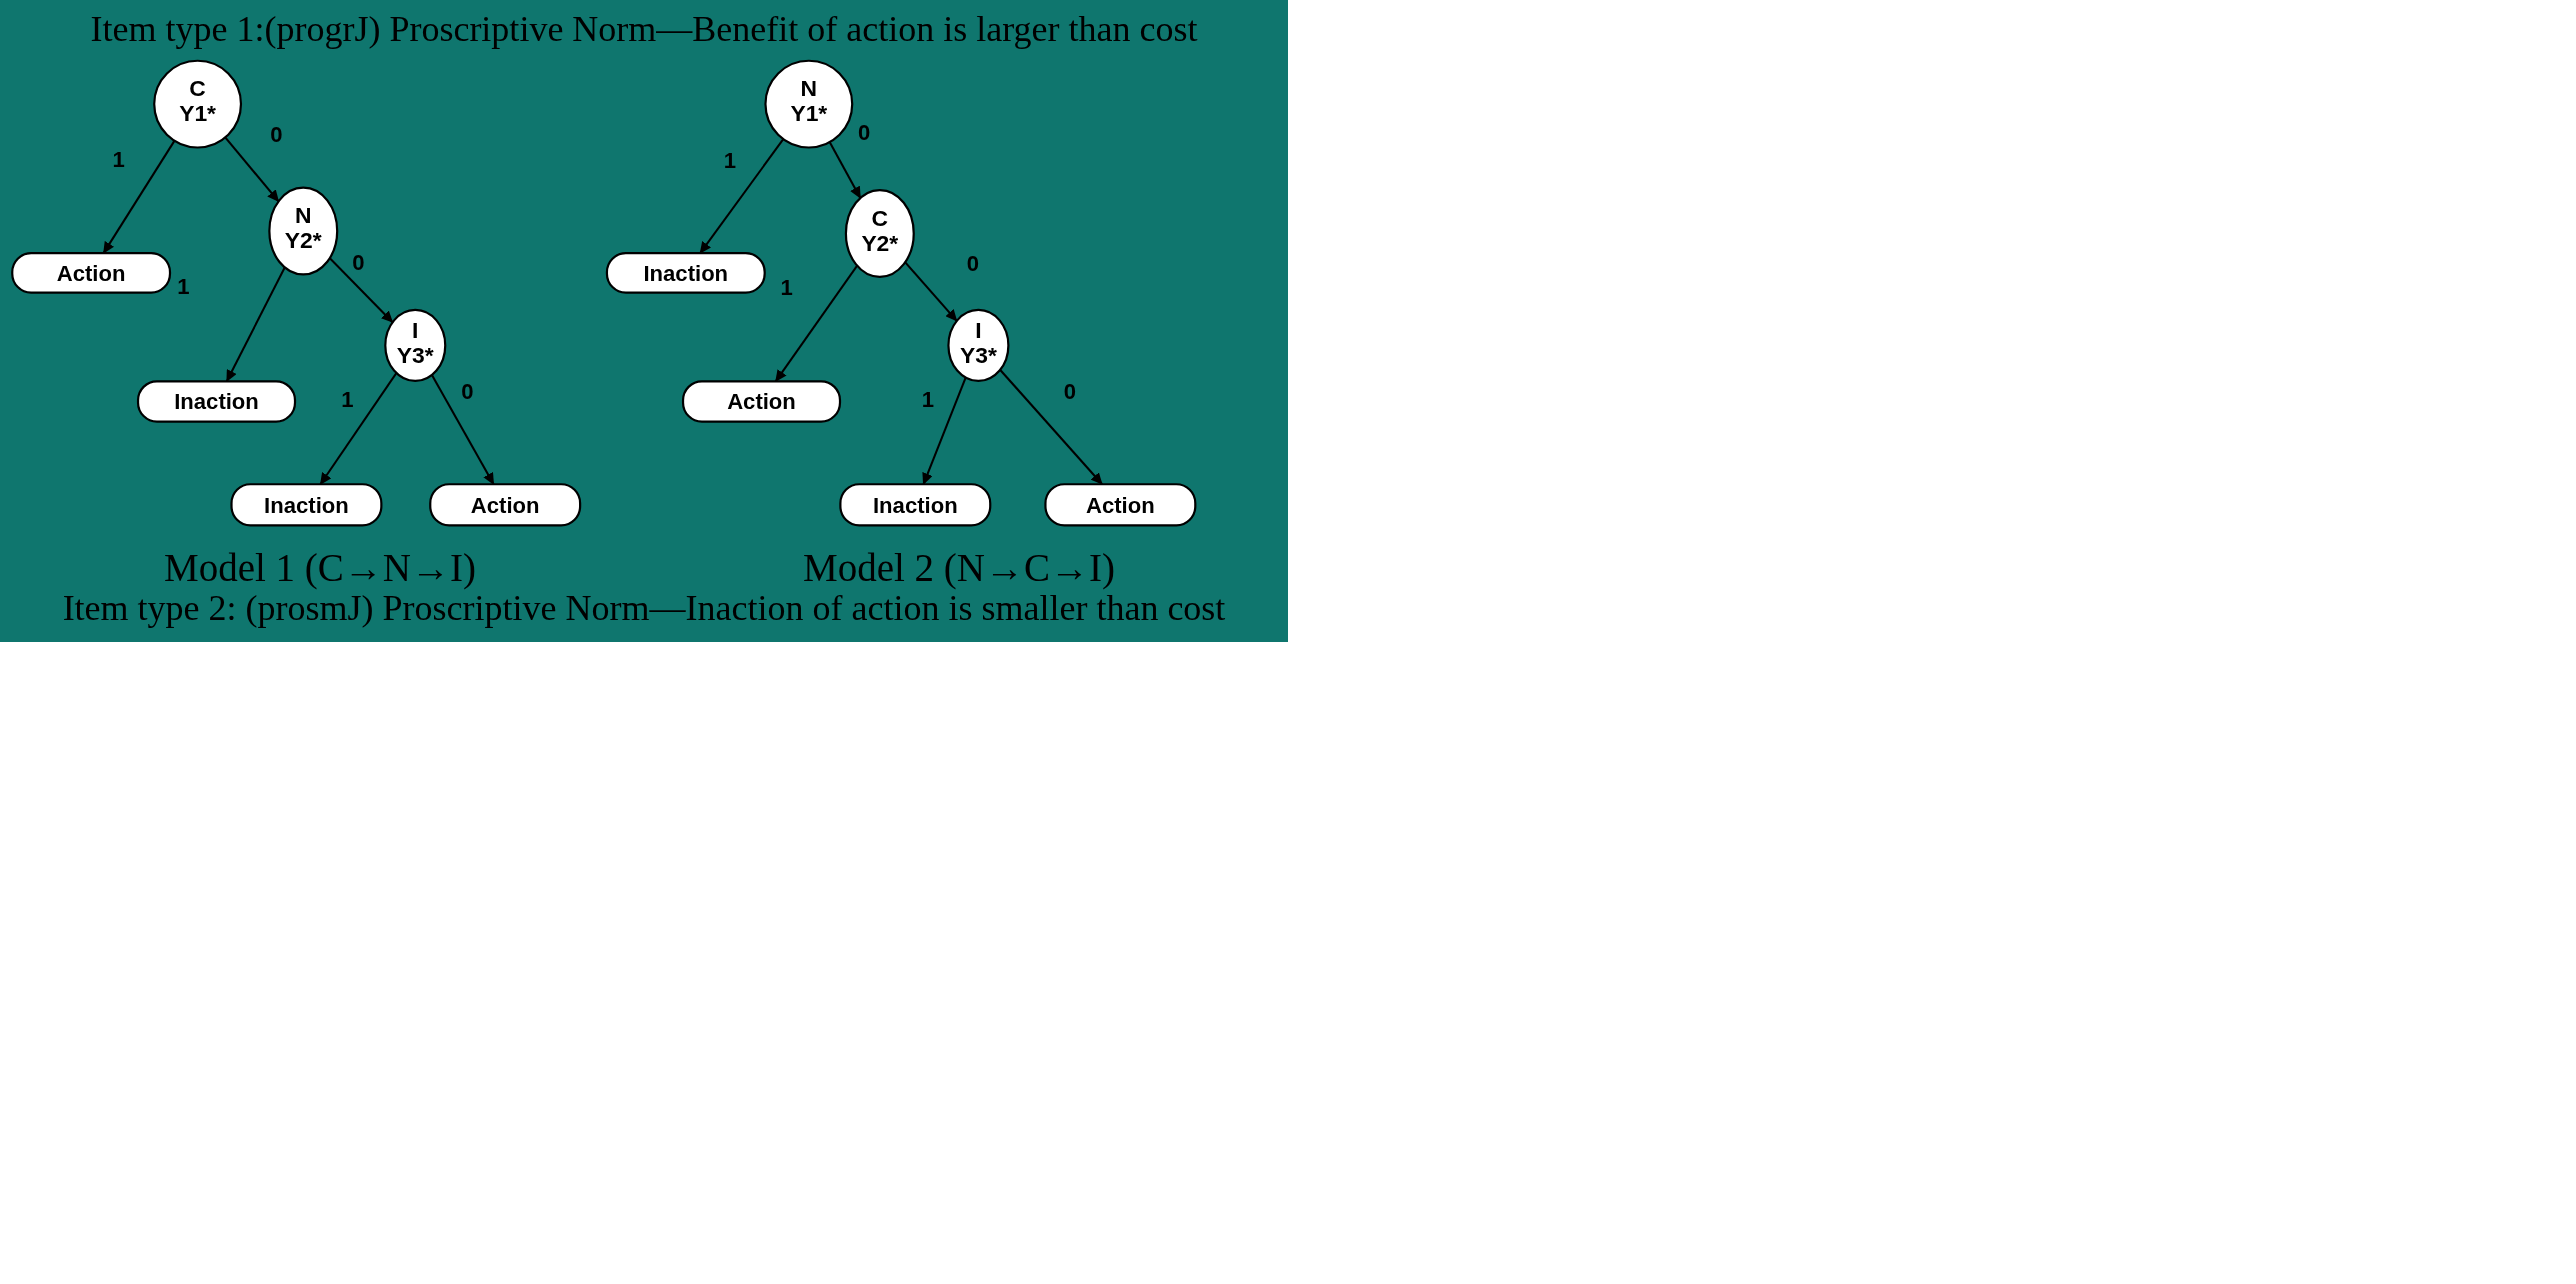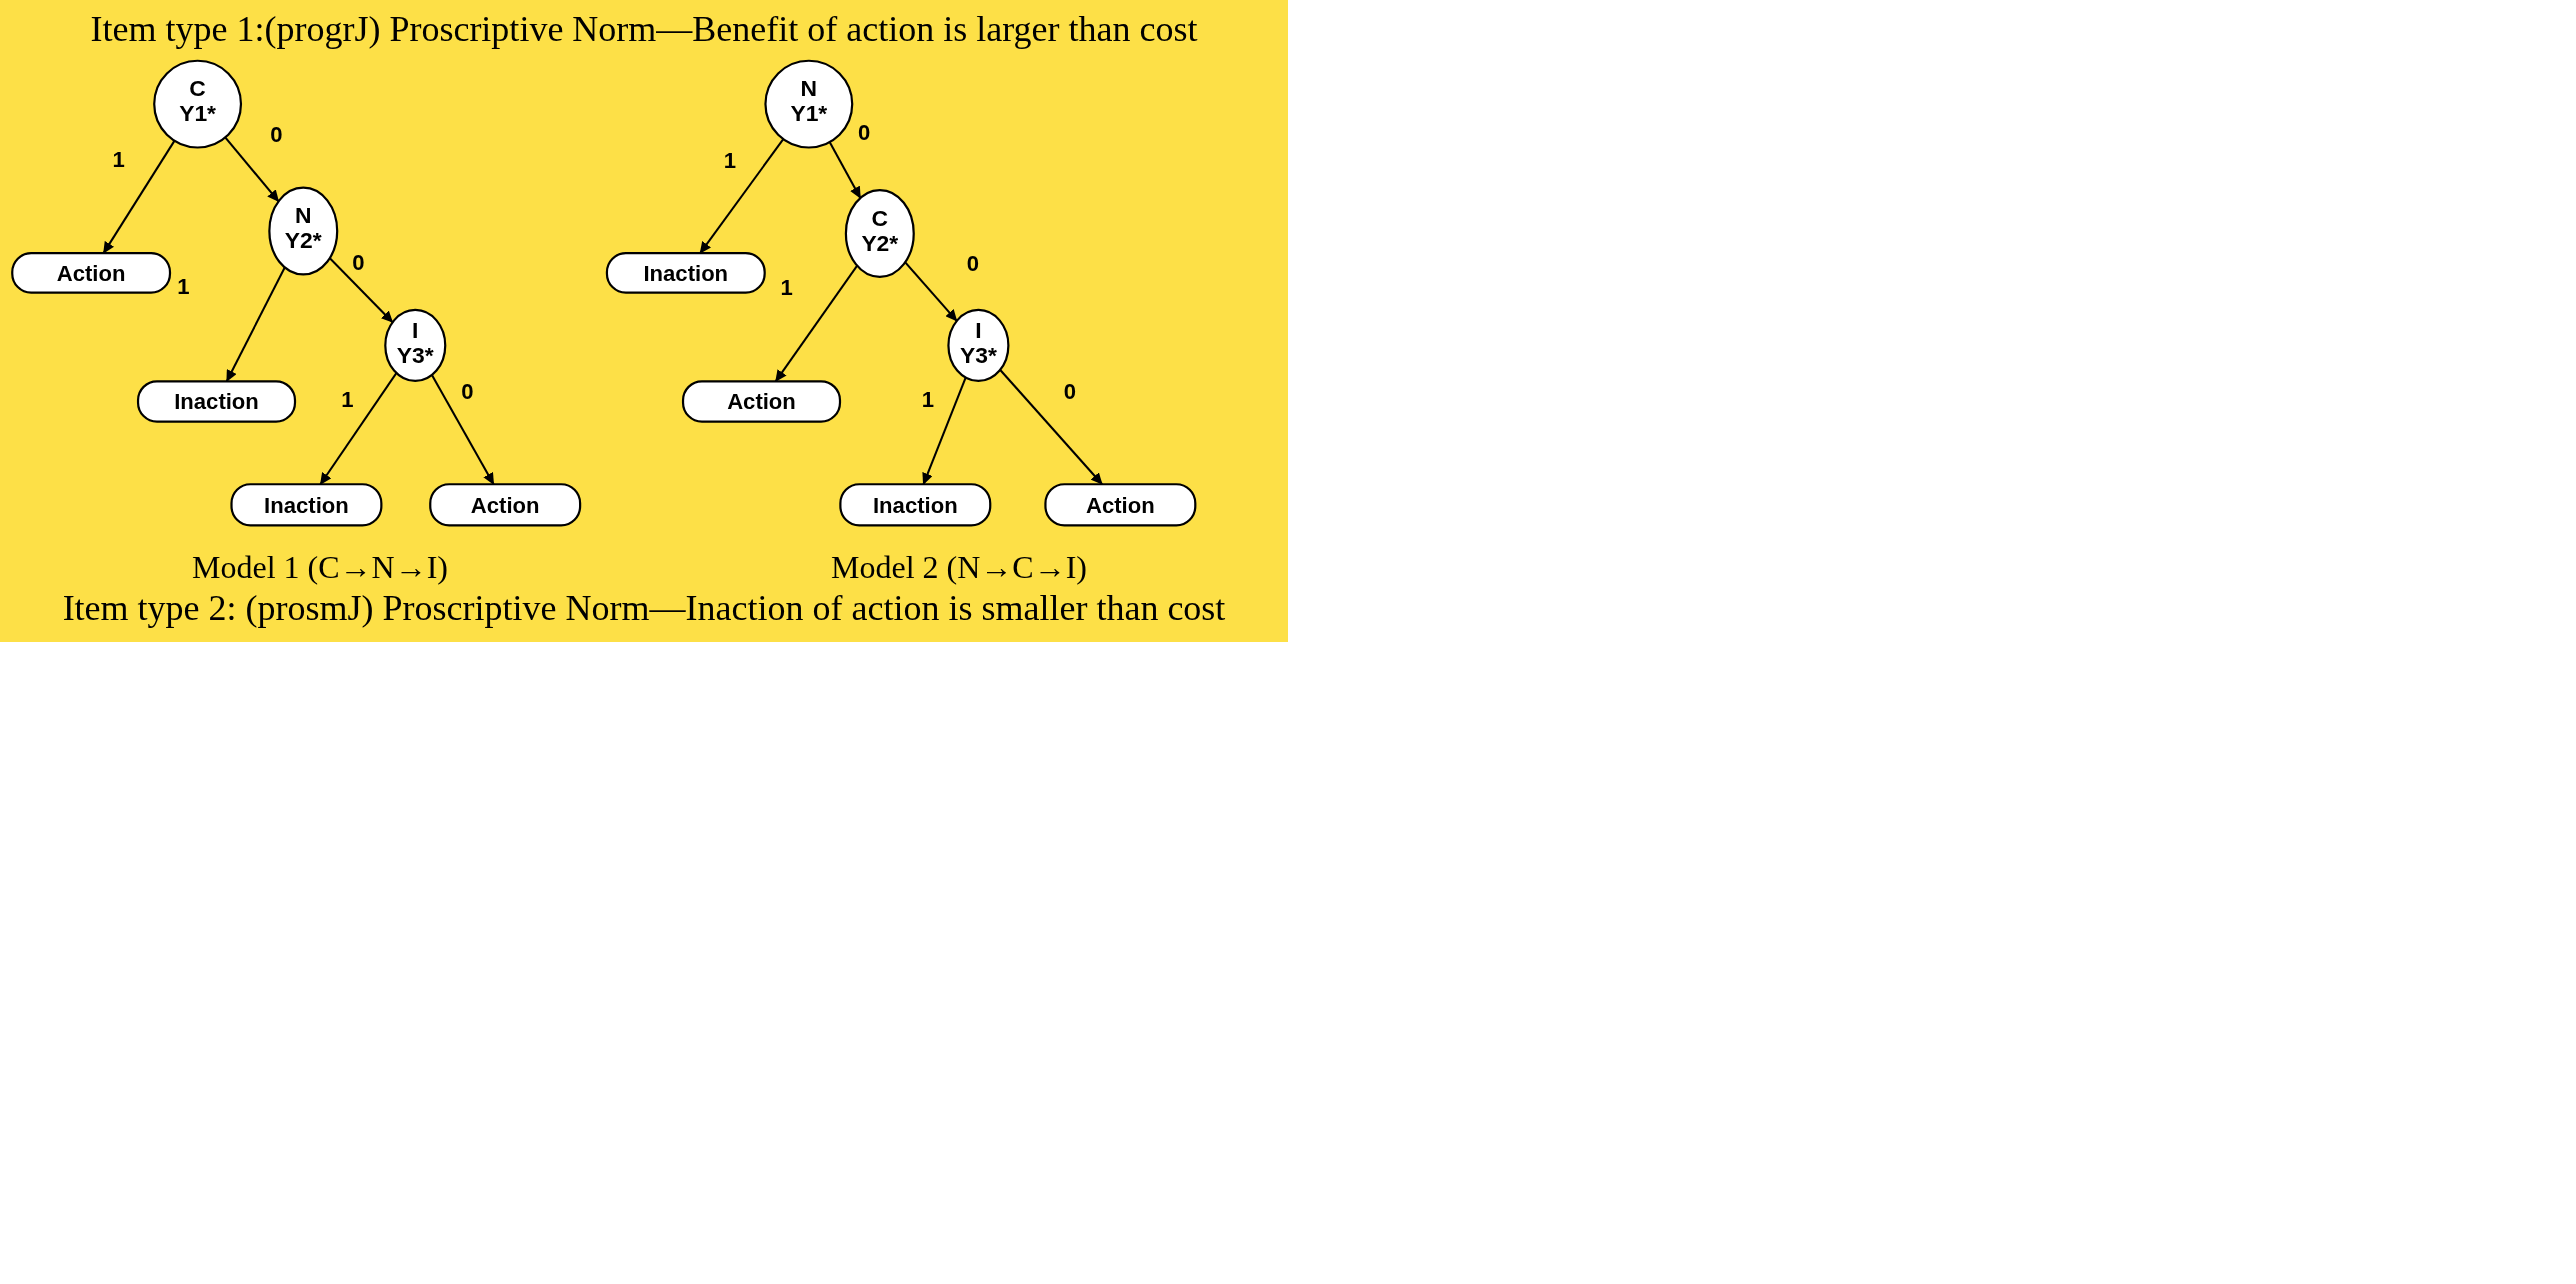--- a/index.html
+++ b/index.html
@@ -8,40 +8,40 @@
     background: #ffffff;
     width: 1288px;
     height: 642px;
     overflow: hidden;
     font-family: "Liberation Serif", serif;
   }
   .figure {
     position: relative;
     width: 1288px;
     height: 642px;
-    background: #fde047;
+    background: #0f766e;
   }
   .title {
     position: absolute;
     left: 0;
     width: 1288px;
     text-align: center;
     font-family: "Liberation Serif", serif;
     font-size: 36px;
     color: #000000;
     letter-spacing: 0px;
     white-space: nowrap;
   }
   .title-top { top: 8px; }
   .title-bottom { top: 587px; }
   .caption {
     position: absolute;
     transform: translate(-50%, -50%);
     font-family: "Liberation Serif", serif;
-    font-size: 32px;
+    font-size: 39px;
     color: #000000;
     white-space: nowrap;
   }
   .tree-canvas {
     position: absolute;
     left: 0;
     top: 0;
   }
   svg text.node-line {
     font-family: "Liberation Sans", sans-serif;

